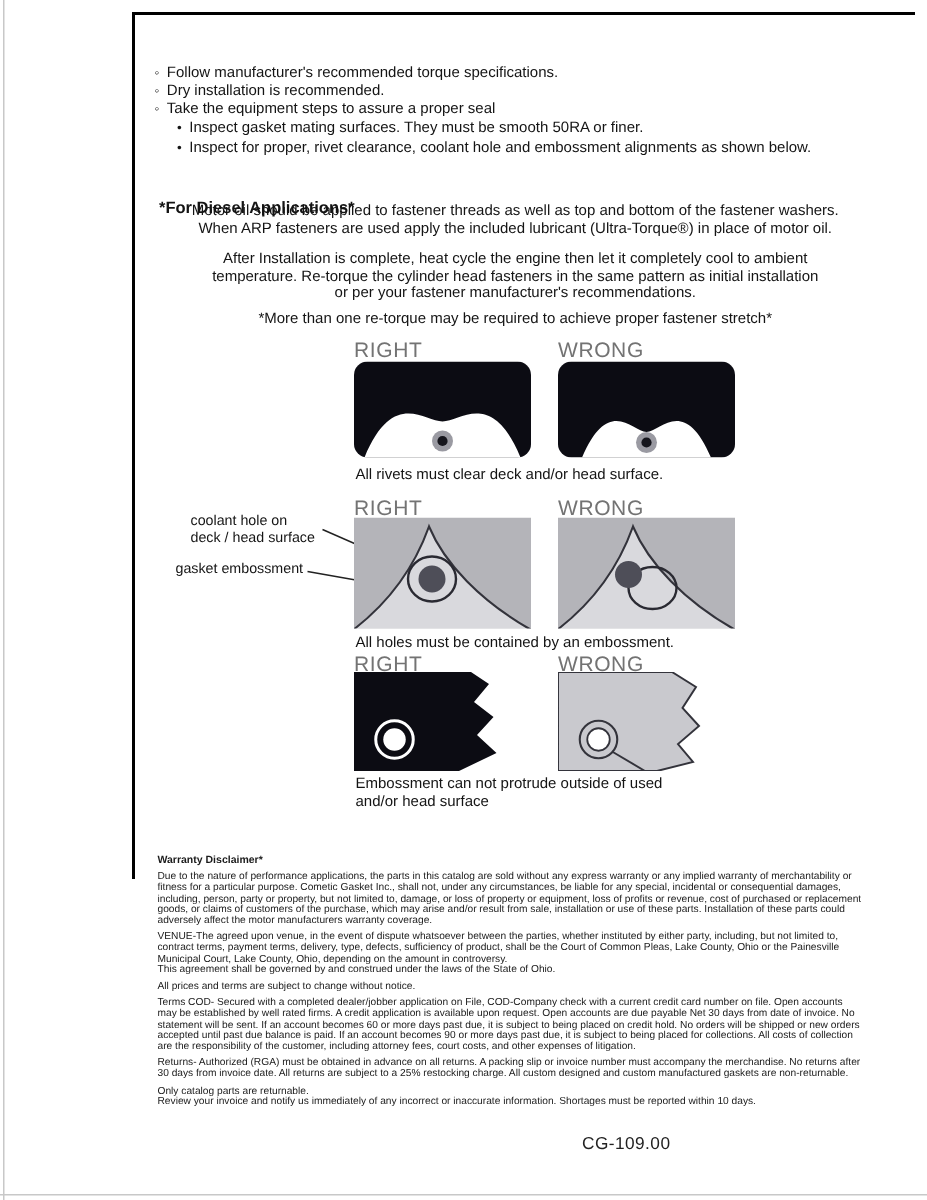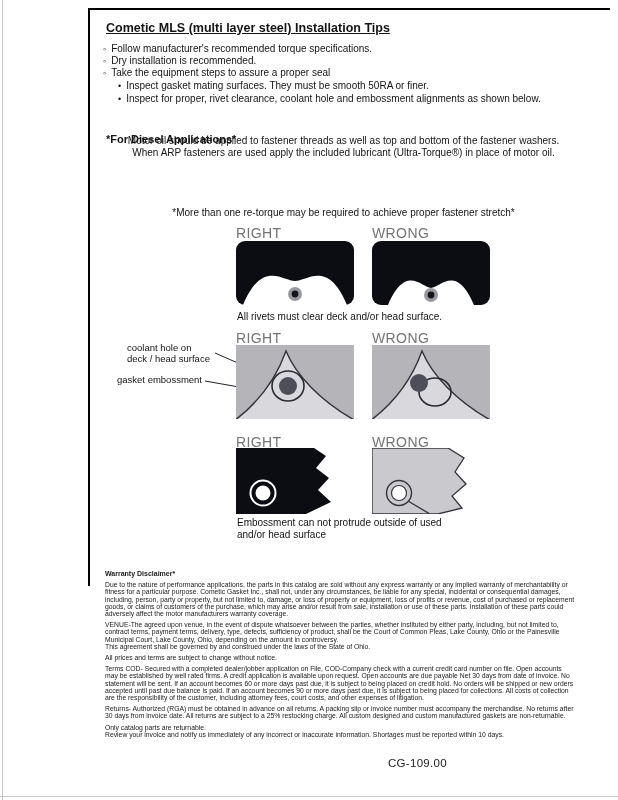--- a/index.html
+++ b/index.html
@@ -27,21 +27,20 @@
 <body>
 
 <div class="page">
 
   <div class="abs edge" style="left:2px;top:0;width:1px;height:800px;"></div>
   <div class="abs edge" style="left:0;top:796px;width:618px;height:1px;"></div>
 
   <div class="abs rule" style="left:88px;top:8px;width:522px;height:2px;"></div>
   <div class="abs rule" style="left:88px;top:8px;width:2px;height:578px;"></div>
 
-  <div class="abs title" style="left:106px;top:21px;">Cometic MLS (multi layer steel) Installation Tips</div>
 
   <div class="abs b-line" style="left:103px;top:43px;">
     <span class="bul">◦</span>
     <span>Follow manufacturer's recommended torque specifications.</span>
   </div>
   <div class="abs b-line" style="left:103px;top:55px;">
     <span class="bul">◦</span>
     <span>Dry installation is recommended.</span>
   </div>
   <div class="abs b-line" style="left:103px;top:67px;">
@@ -53,20 +52,23 @@
     <span>Inspect gasket mating surfaces.  They must be smooth 50RA or finer.</span>
   </div>
   <div class="abs b-line" style="left:118px;top:92.5px;">
     <span class="bul">•</span>
     <span>Inspect for proper, rivet clearance, coolant hole and embossment alignments as shown below.</span>
   </div>
 
   <div class="abs h2" style="left:106px;top:133px;">*For Diesel Applications*</div>
   <div class="abs body-txt pre" style="left:106px;top:135px;width:475px;">Motor oil should be applied to fastener threads as well as top and bottom of the fastener washers.
 When ARP fasteners are used apply the included lubricant (Ultra-Torque®) in place of motor oil.</div>
+  <div class="abs body-txt pre" style="left:106px;top:167px;width:475px;">After Installation is complete, heat cycle the engine then let it completely cool to ambient
+temperature. Re-torque the cylinder head fasteners in the same pattern as initial installation
+or per your fastener manufacturer's recommendations.</div>
   <div class="abs body-txt" style="left:106px;top:207px;width:475px;">*More than one re-torque may be required to achieve proper fastener stretch*</div>
 
   <div class="abs rw" style="left:236px;top:225px;">RIGHT</div>
   <div class="abs rw" style="left:372px;top:225px;">WRONG</div>
 
   <svg class="abs" style="left:236px;top:241px;" width="118" height="64" viewBox="0 0 118 64">
     <rect x="0" y="0" width="118" height="64" rx="9" fill="#0c0c13"></rect>
     <path d="M7,64 C26,18 47,40 59,40 C71,40 92,18 111,64 Z" fill="#ffffff"></path>
     <circle cx="59" cy="53" r="7" fill="#9a9aa2"></circle>
     <circle cx="59" cy="53" r="3.4" fill="#15151c"></circle>
@@ -96,20 +98,21 @@
     <path d="M-2,76 C22,58 40,34 50,6 C60,30 84,56 120,76 Z" fill="#d9d9dd" stroke="#33333b" stroke-width="1.4"></path>
     <ellipse cx="52" cy="41" rx="16" ry="15" fill="none" stroke="#2a2a32" stroke-width="1.6"></ellipse>
     <circle cx="52" cy="41" r="9" fill="#4e4e58"></circle>
   </svg>
   <svg class="abs" style="left:372px;top:345px;" width="118" height="74" viewBox="0 0 118 74">
     <rect width="118" height="74" fill="#b4b4b9"></rect>
     <path d="M-2,76 C22,58 40,34 50,6 C60,30 84,56 120,76 Z" fill="#d9d9dd" stroke="#33333b" stroke-width="1.4"></path>
     <ellipse cx="63" cy="47" rx="16" ry="14" fill="none" stroke="#2a2a32" stroke-width="1.6"></ellipse>
     <circle cx="47" cy="38" r="9" fill="#4e4e58"></circle>
   </svg>
+  <div class="abs cap" style="left:237px;top:423px;">All holes must be contained by an embossment.</div>
 
   <div class="abs rw" style="left:236px;top:434px;">RIGHT</div>
   <div class="abs rw" style="left:372px;top:434px;">WRONG</div>
 
   <svg class="abs" style="left:236px;top:448px;" width="118" height="66" viewBox="0 0 118 66">
     <path d="M0,0 L78,0 L90,8 L80,20 L93,30 L82,42 L95,54 L70,66 L0,66 Z" fill="#0c0c13"></path>
     <circle cx="27" cy="45" r="12.5" fill="none" stroke="#ffffff" stroke-width="2"></circle>
     <circle cx="27" cy="45" r="7.5" fill="#ffffff"></circle>
   </svg>
   <svg class="abs" style="left:372px;top:448px;" width="118" height="66" viewBox="0 0 118 66">

